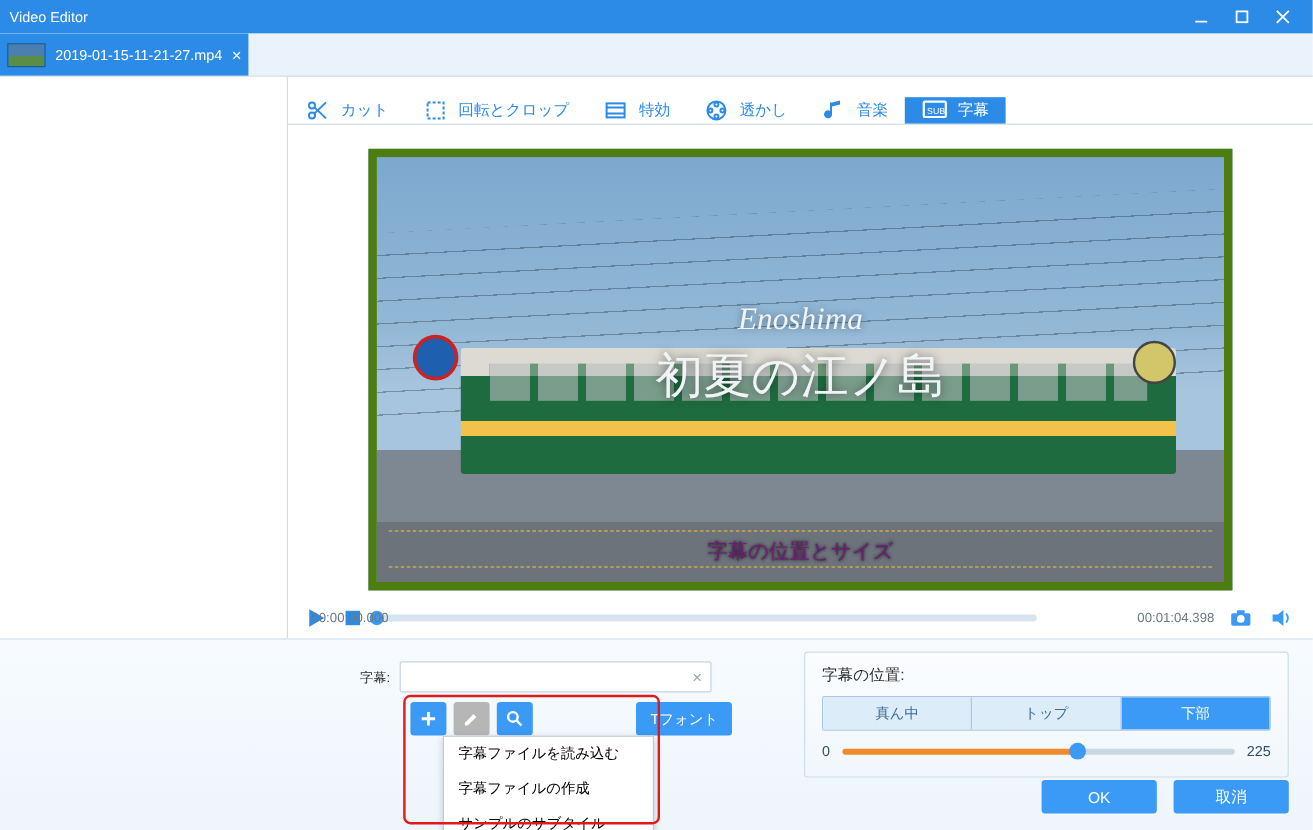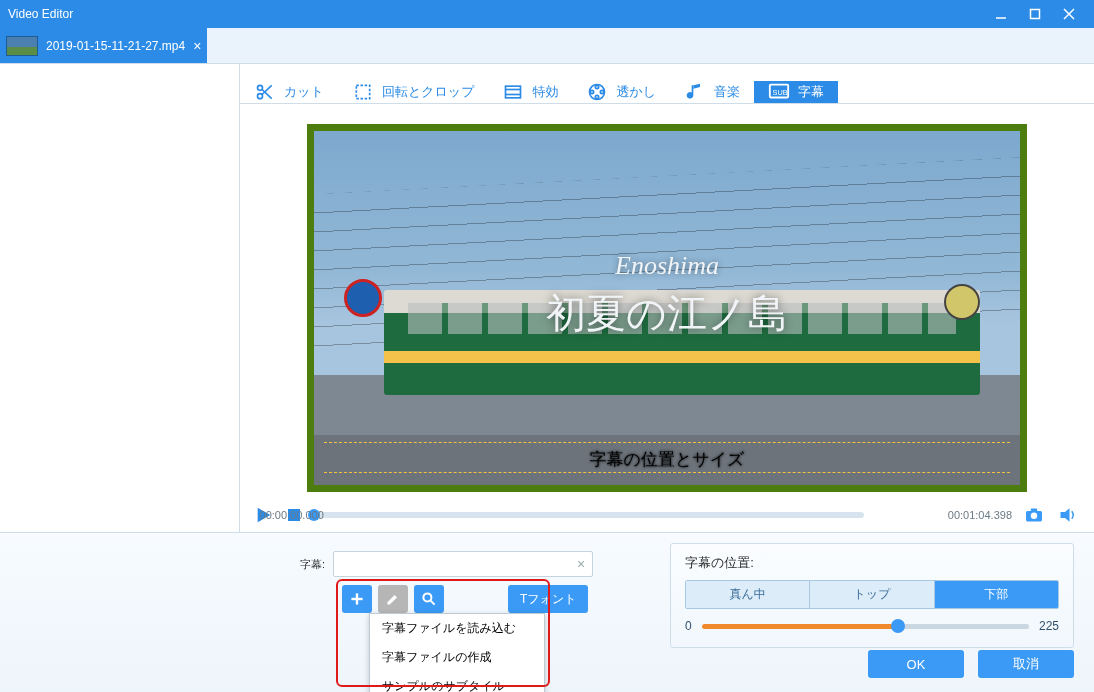--- a/index.html
+++ b/index.html
@@ -50,21 +50,21 @@
   .wires{position:absolute;left:0;right:0;top:45px;height:160px;background:
     repeating-linear-gradient(transparent 0 18px,rgba(0,0,0,.28) 18px 19px);
     transform:skewY(-3deg);}
   .sign-blue{position:absolute;left:30px;bottom:168px;width:38px;height:38px;background:#1e5fb0;border:3px solid #c22;border-radius:50%;}
   .mirror{position:absolute;right:40px;bottom:165px;width:36px;height:36px;background:#d2c66a;border:2px solid #444;border-radius:50%;}
   .subtitle-top{position:absolute;left:0;right:0;top:120px;text-align:center;color:#f1f4f7;font-family:"Times New Roman",serif;font-style:italic;font-size:26px;text-shadow:0 0 6px rgba(0,0,0,.4);}
   .subtitle-main{position:absolute;left:0;right:0;top:155px;text-align:center;color:#f1f4f7;font-family:"Yu Mincho","Times New Roman",serif;font-size:40px;text-shadow:0 0 8px rgba(0,0,0,.5);}
   .guide-line{position:absolute;left:10px;right:10px;border-top:1px dashed #f5c23d;}
   .guide-bottom1{bottom:42px;}
   .guide-bottom2{bottom:12px;}
-  .guide-caption{position:absolute;left:0;right:0;bottom:14px;text-align:center;color:#000000;font-size:17px;text-shadow:0 0 3px #000;}
+  .guide-caption{position:absolute;left:0;right:0;bottom:14px;text-align:center;color:#701a75;font-size:17px;text-shadow:0 0 3px #000;}
 
   
   .playback{height:34px;display:flex;align-items:center;gap:10px;padding:0 14px;}
   .pbtn{width:20px;height:20px;display:flex;align-items:center;justify-content:center;cursor:pointer;color:var(--accent);}
   .timeline{flex:1;height:6px;background:#d7e4ef;border-radius:3px;position:relative;}
   .timeline .knob{position:absolute;left:0;top:50%;transform:translate(-50%,-50%);width:12px;height:12px;background:var(--accent-bright);border-radius:50%;}
   .timecode{font-size:11px;color:var(--muted);}
   .capbtn{width:24px;height:20px;display:flex;align-items:center;justify-content:center;color:var(--accent-bright);cursor:pointer;}
 
   
@@ -72,21 +72,21 @@
   .subtitle-row{position:absolute;left:300px;top:18px;display:flex;align-items:center;gap:8px;}
   .subtitle-row label{font-size:11px;color:var(--text);}
   .subtitle-row input{width:260px;height:26px;border:1px solid #c6d4df;border-radius:2px;padding:0 22px 0 6px;font-size:12px;}
   .subtitle-row .clear{position:absolute;right:8px;top:5px;color:#9aa;font-size:14px;cursor:pointer;}
 
   .toolrow{position:absolute;left:342px;top:52px;display:flex;gap:6px;align-items:center;}
   .sqbtn{width:30px;height:28px;border-radius:3px;display:flex;align-items:center;justify-content:center;color:#fff;cursor:pointer;}
   .sqbtn.add{background:var(--accent-bright);}
   .sqbtn.edit{background:#b6b6b6;}
   .sqbtn.search{background:var(--accent-bright);}
-  .fontbtn{margin-left:58px;height:28px;padding:0 12px;background:var(--accent-bright);color:#fff;border-radius:3px;font-size:12px;display:flex;align-items:center;cursor:pointer;}
+  .fontbtn{margin-left:80px;height:28px;padding:0 12px;background:var(--accent-bright);color:#fff;border-radius:3px;font-size:12px;display:flex;align-items:center;cursor:pointer;}
 
   .dropdown{position:absolute;left:369px;top:80px;width:176px;background:#fff;border:1px solid #bfcbd4;box-shadow:0 2px 6px rgba(0,0,0,.2);}
   .dropdown .item{padding:6px 12px;font-size:12px;cursor:pointer;}
 
   .redbox{position:absolute;left:336px;top:46px;width:214px;height:108px;border:2px solid #e01a1a;border-radius:6px;pointer-events:none;}
 
   
   .posbox{position:absolute;left:670px;top:10px;right:20px;border:1px solid var(--border);border-radius:3px;padding:10px 14px 14px;background:linear-gradient(#fbfdff,#f1f7fc);}
   .posbox .lbl{font-size:13px;margin-bottom:8px;color:var(--text);}
   .segment{display:flex;border:1px solid #a9c8e4;border-radius:2px;overflow:hidden;margin-bottom:10px;}

